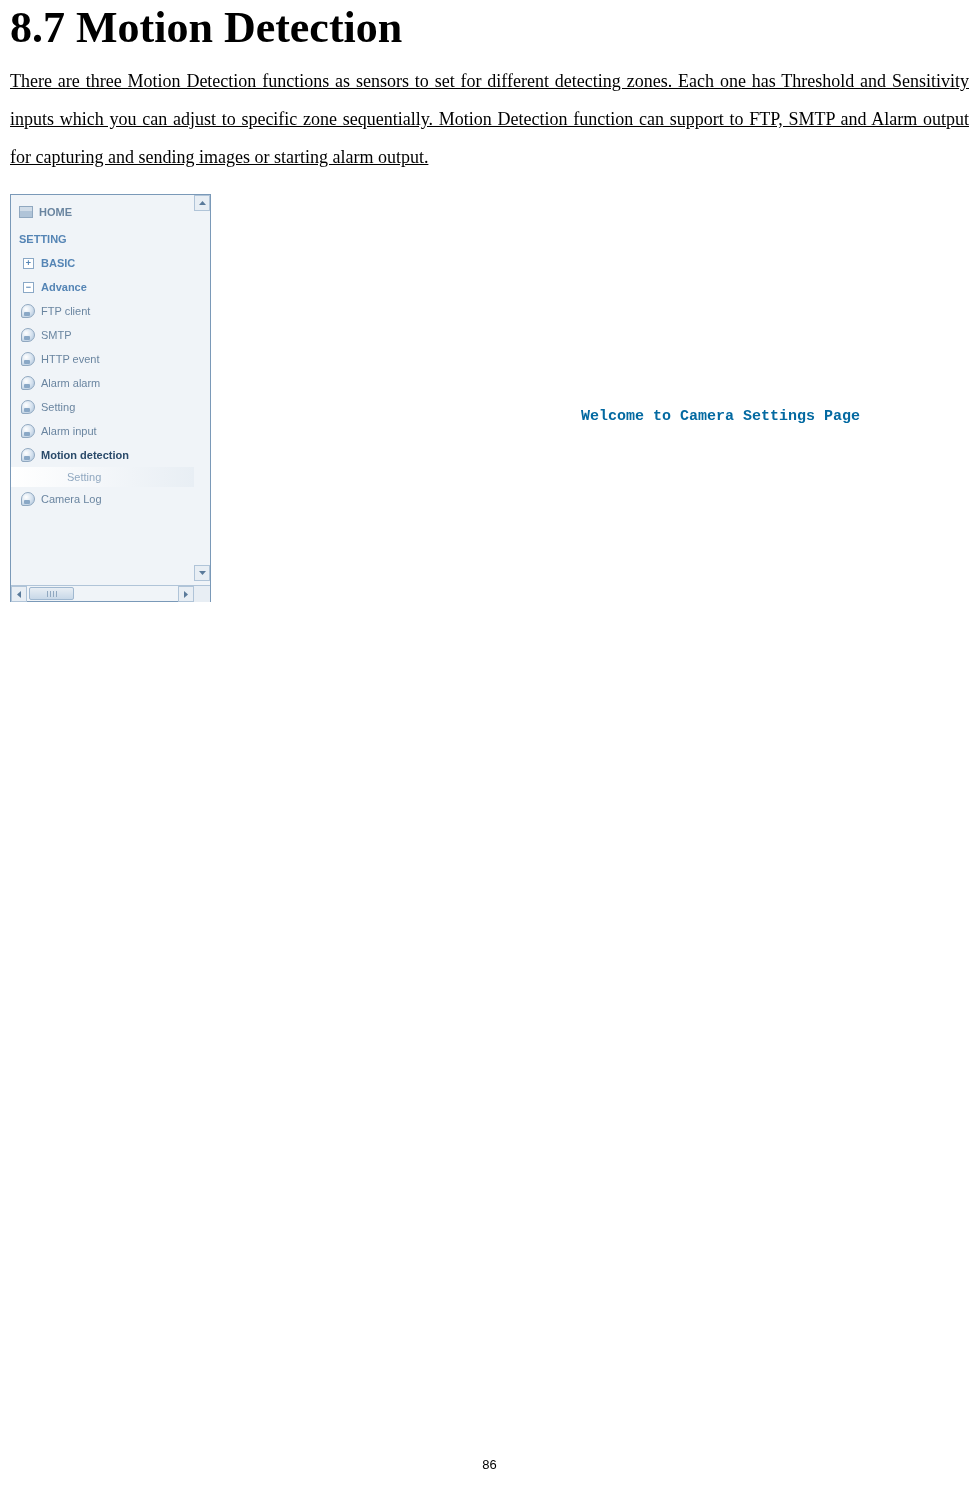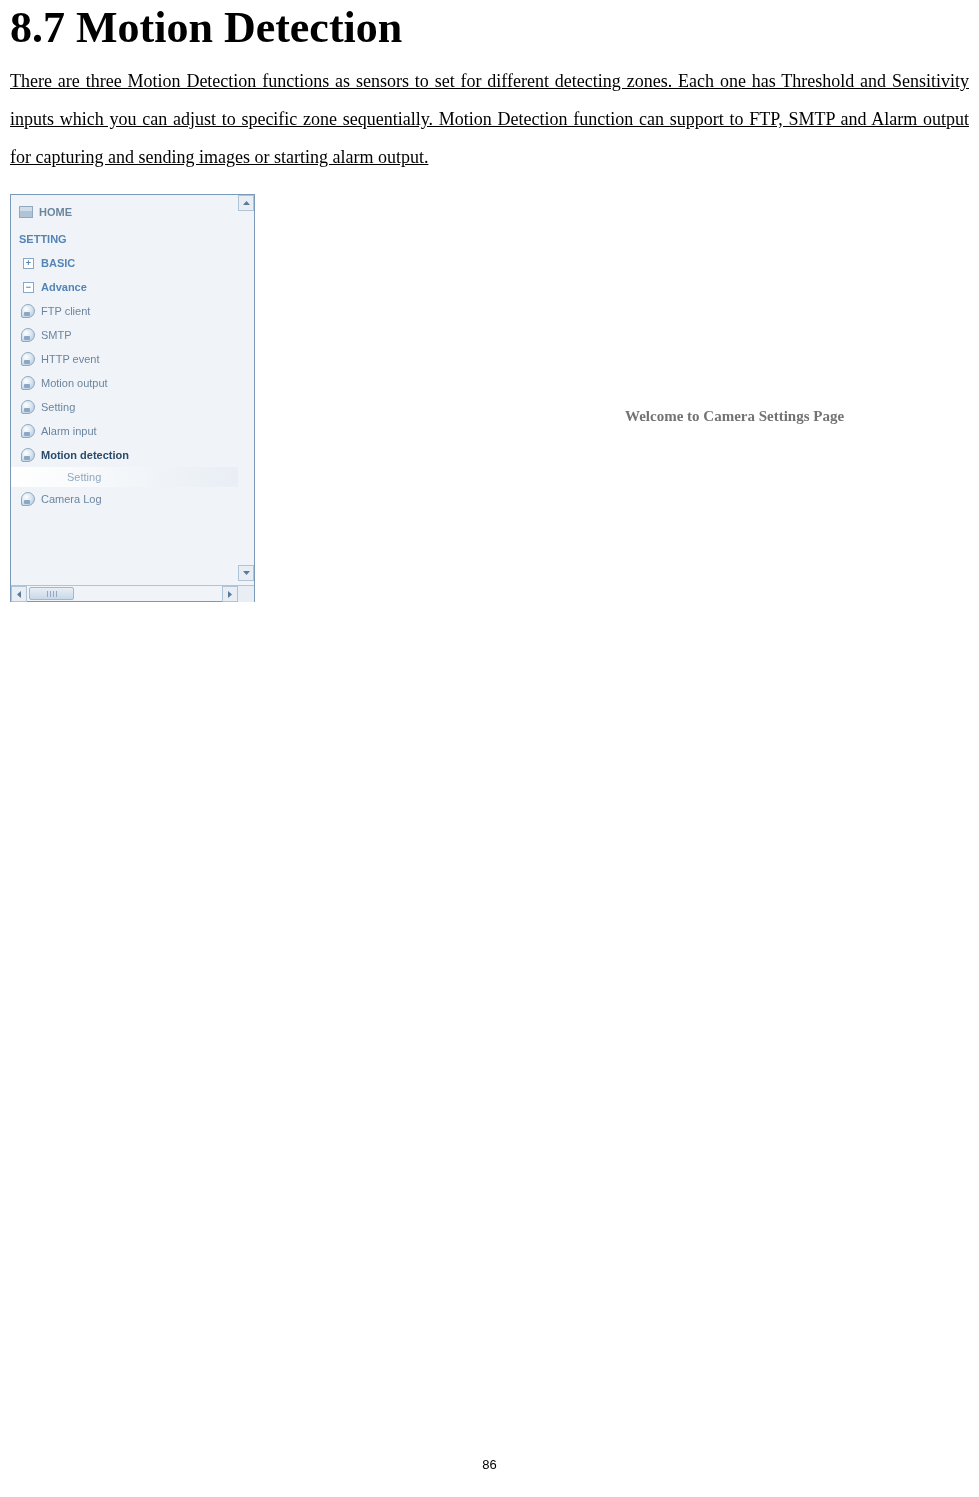--- a/index.html
+++ b/index.html
@@ -27,21 +27,21 @@
       text-align: justify;
       margin-bottom: 18px;
       text-decoration: underline;
     }
     .screenshot-area {
       display: flex;
       align-items: flex-start;
       margin-top: 5px;
     }
     .nav-panel {
-      width: 245px;
+      width: 201px;
       height: 408px;
       border: 1px solid #7a99b8;
       background: #f0f4f8;
       position: relative;
       font-family: Verdana, Arial, sans-serif;
       font-size: 11px;
       color: #5a7a9a;
     }
     .scroll-up {
       position: absolute;
@@ -219,24 +219,24 @@
       background: repeating-linear-gradient(to right, #90a8c0 0, #90a8c0 1px, transparent 1px, transparent 3px);
     }
     .h-scroll-corner {
       width: 16px;
       height: 16px;
       background: #e8eef4;
     }
     .welcome-text {
       margin-left: 370px;
       margin-top: 214px;
-      font-family: Liberation Serif, serif;
+      font-family: Liberation Mono, monospace;
       font-size: 15px;
       font-weight: bold;
-      color: #737373;
+      color: #0369a1;
     }
     .page-number {
       position: absolute;
       bottom: 25px;
       left: 50%;
       transform: translateX(-50%);
       font-family: Arial, sans-serif;
       font-size: 13px;
       color: #000;
       text-align: right;
@@ -285,21 +285,21 @@
       <div class="nav-item">
         <span class="page-icon"></span>
         <span>SMTP</span>
       </div>
       <div class="nav-item">
         <span class="page-icon"></span>
         <span>HTTP event</span>
       </div>
       <div class="nav-item">
         <span class="page-icon"></span>
-        <span>Motion output</span>
+        <span>Alarm alarm</span>
       </div>
       <div class="nav-item">
         <span class="page-icon"></span>
         <span>Setting</span>
       </div>
       <div class="nav-item">
         <span class="page-icon"></span>
         <span>Alarm input</span>
       </div>
       <div class="nav-item selected">

